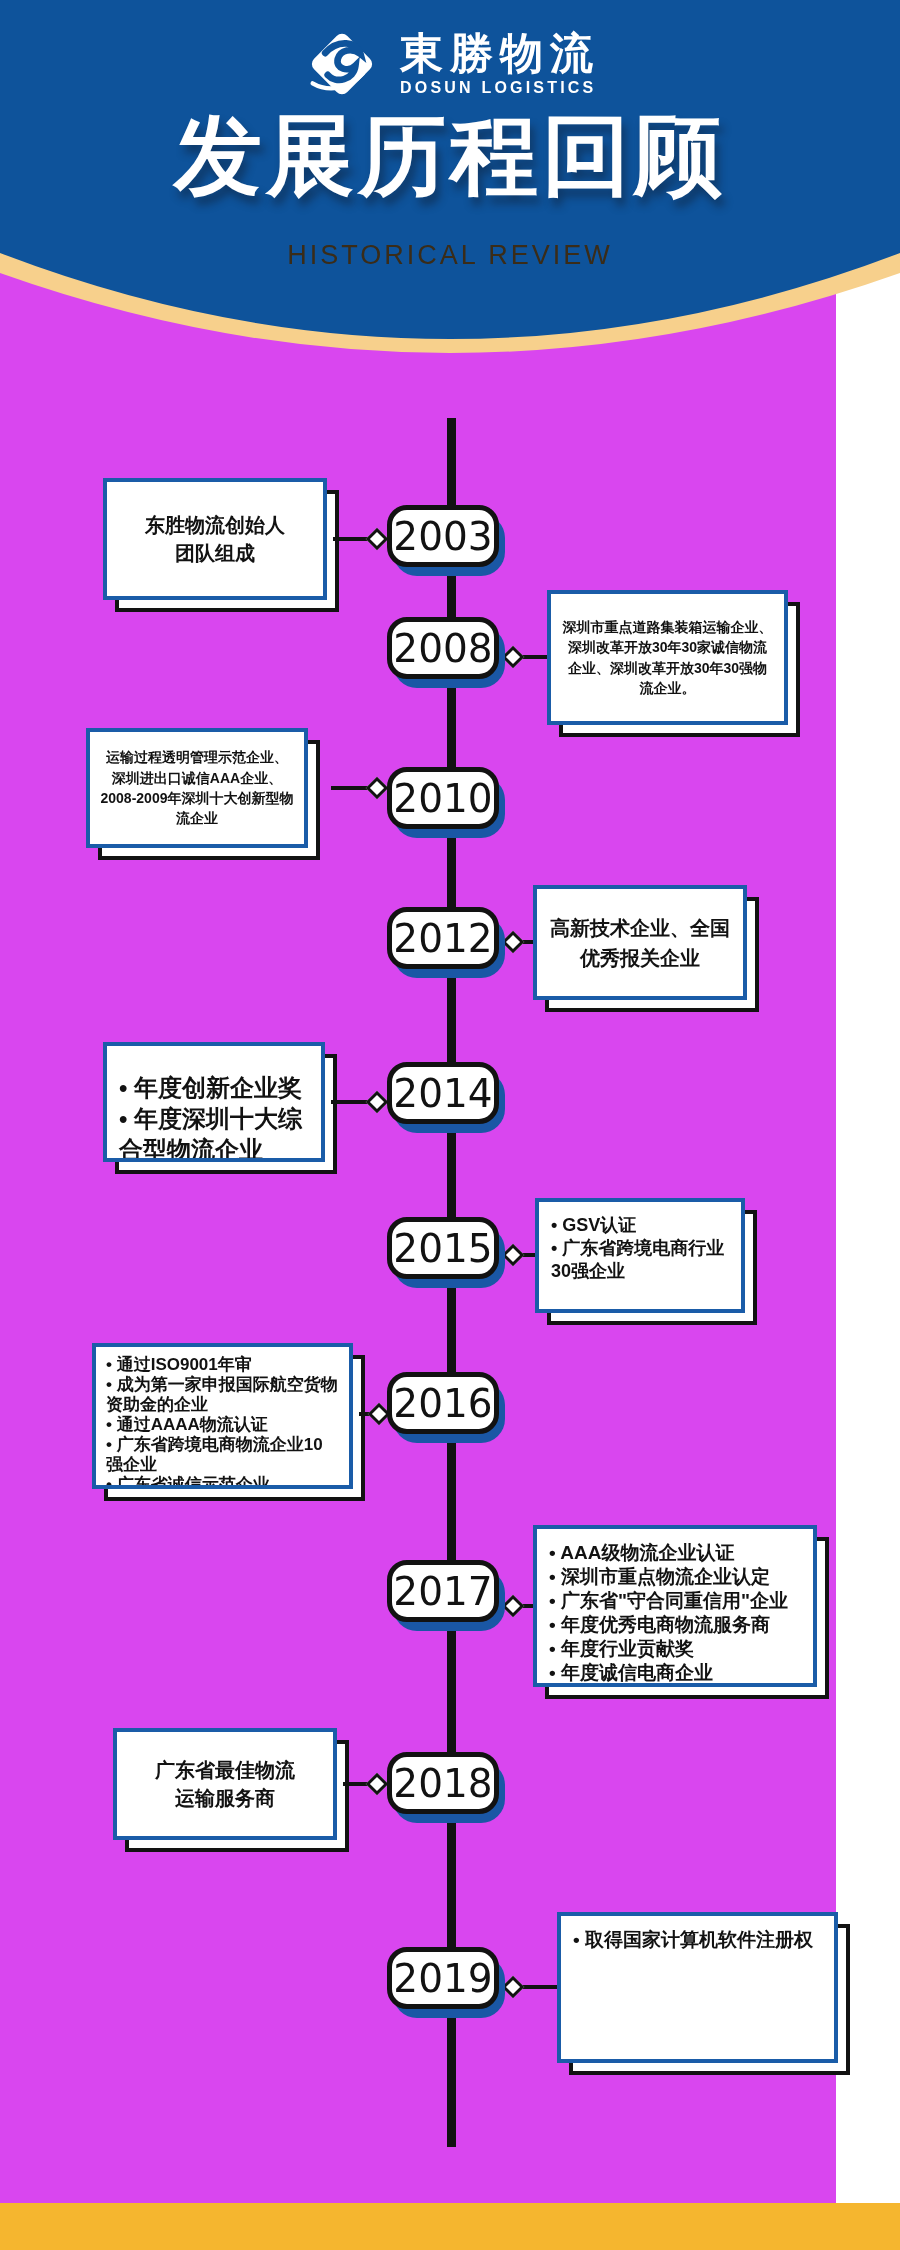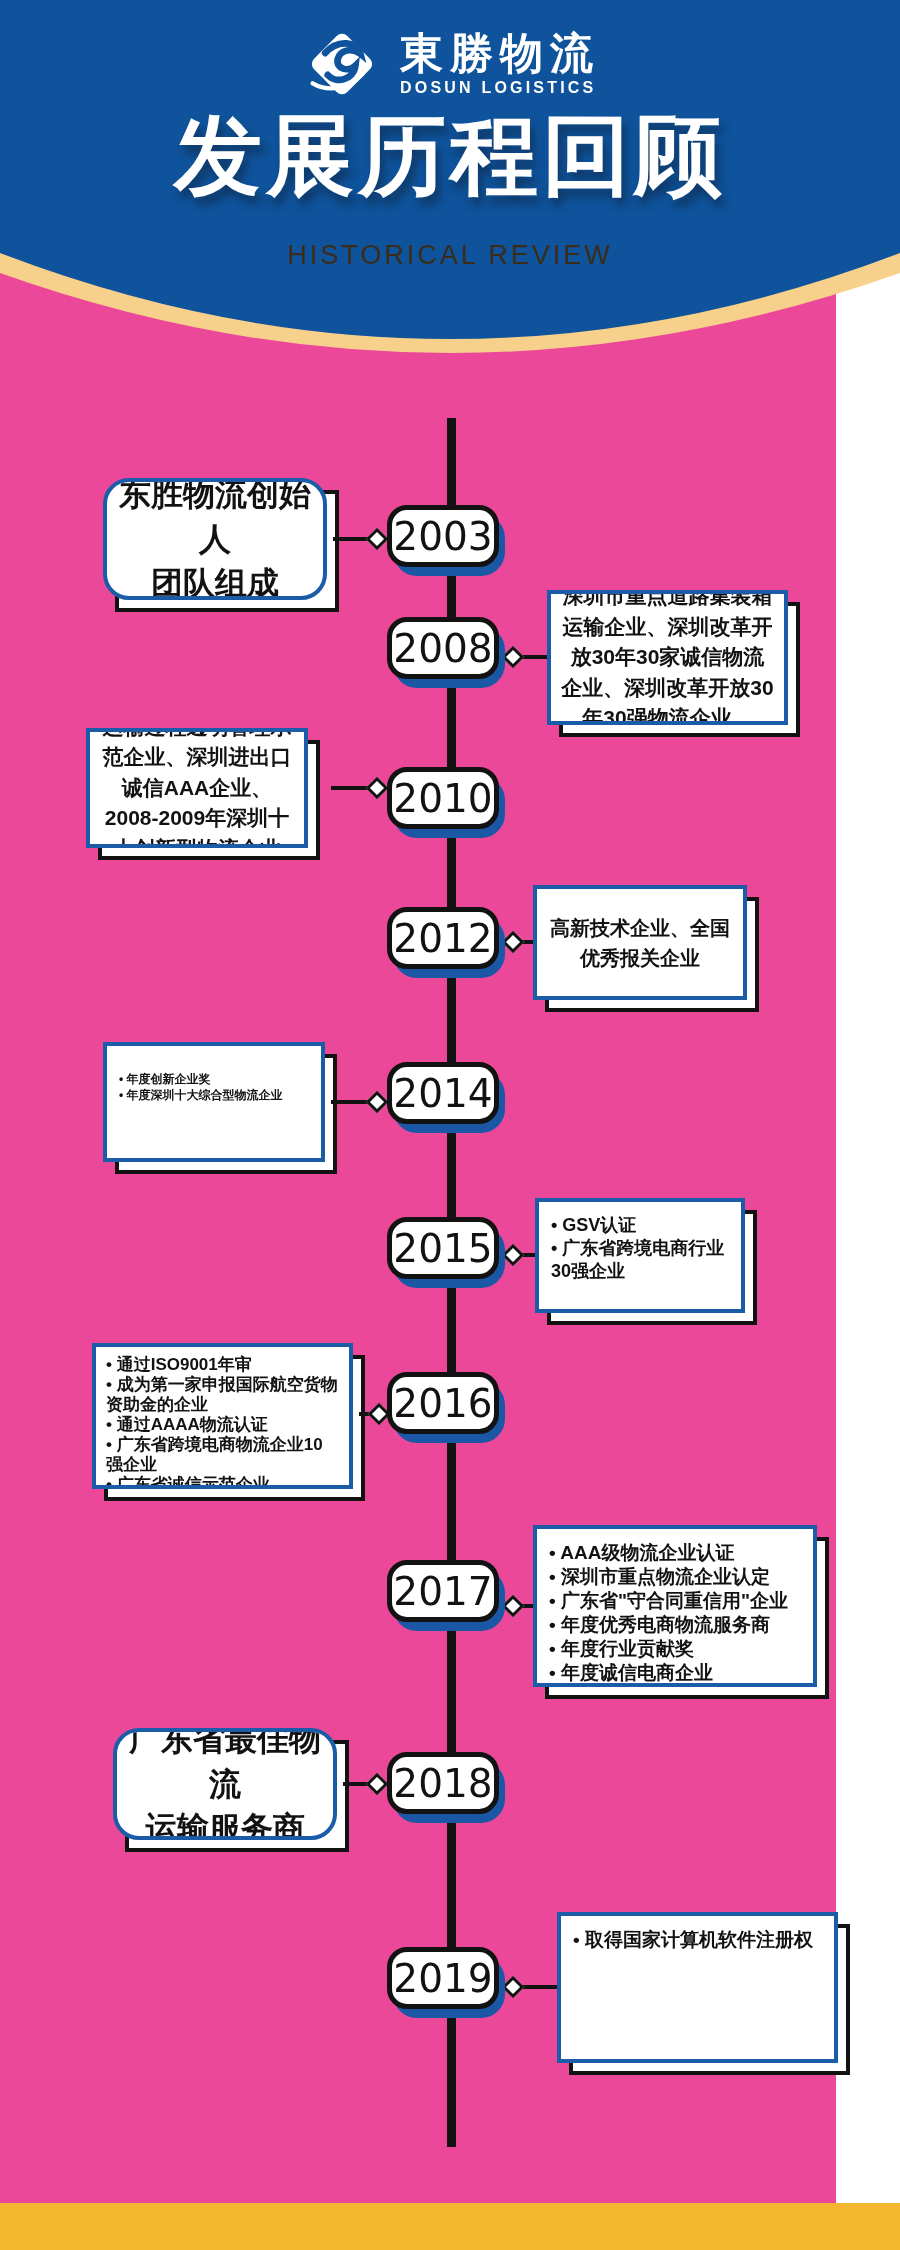--- a/index.html
+++ b/index.html
@@ -1,17 +1,17 @@
 <!DOCTYPE html>
 <html><head>
 <meta charset="utf-8">
 <style>
   html,body{margin:0;padding:0;}
   body{width:900px;height:2250px;background:#fff;font-family:"Liberation Sans","DejaVu Sans",sans-serif;overflow:hidden;}
-  #canvas{position:relative;width:836px;height:2250px;background:#ec4899;}
+  #canvas{position:relative;width:836px;height:2250px;background:#d946ef;}
 
   
   .header{position:absolute;left:0;top:0;width:900px;height:365px;}
   .header svg.curves{position:absolute;left:0;top:0;z-index:0;}
   .logo-row{position:absolute;left:0;top:22px;width:900px;display:flex;justify-content:center;align-items:center;gap:16px;z-index:2;}
   .logo-mark{width:84px;height:84px;flex:0 0 auto;}
   .logo-texts{display:flex;flex-direction:column;align-items:flex-start;}
   .logo-cn{color:#fff;font-size:43px;font-weight:700;letter-spacing:7px;line-height:1.05;}
   .logo-en{color:#fff;font-size:16px;font-weight:700;letter-spacing:3.2px;margin-top:3px;}
   .main-title{position:absolute;left:0;top:108px;width:900px;text-align:center;color:#ffffff;
@@ -34,36 +34,36 @@
 
   
   .textbox{position:absolute;}
   .tshadow{position:absolute;left:12px;top:12px;right:-12px;bottom:-12px;background:#fff;border:4px solid #121212;box-sizing:border-box;}
   .tinner{position:relative;width:100%;height:100%;box-sizing:border-box;background:#fff;border:4px solid #1a5ca8;
     color:#121212;overflow:hidden;}
   .tinner.center{display:flex;align-items:center;justify-content:center;text-align:center;
     font-weight:700;white-space:pre-line;padding:6px 10px;}
   .tinner.bullets{display:block;text-align:left;font-weight:700;padding:12px 12px;}
   .bullet-item{display:block;}
-  .fs24{font-size:32px;line-height:1.4;border-radius:26px;}
-  .fs19{font-size:21px;line-height:1.45;}
+  .fs24{font-size:20px;line-height:1.4;}
+  .fs19{font-size:14px;line-height:1.45;}
   .fs20{font-size:20px;line-height:1.5;}
 
   .tb0{left:103px;top:478px;width:224px;height:122px}
   .tb1{left:547px;top:590px;width:241px;height:135px}
   .tb2{left:86px;top:728px;width:222px;height:120px}
   .tb3{left:533px;top:885px;width:214px;height:115px}
   .tb4{left:103px;top:1042px;width:222px;height:120px}
   .tb5{left:535px;top:1198px;width:210px;height:115px}
   .tb6{left:92px;top:1343px;width:261px;height:146px}
   .tb7{left:533px;top:1525px;width:284px;height:162px}
   .tb8{left:113px;top:1728px;width:224px;height:112px}
   .tb9{left:557px;top:1912px;width:281px;height:151px}
 
-  .tb4 .tinner{font-size:12px;line-height:1.3;padding-top:26px;}
+  .tb4 .tinner{font-size:24px;line-height:1.3;padding-top:26px;}
   .tb5 .tinner{font-size:18px;line-height:1.28;}
   .tb6 .tinner{font-size:17px;line-height:1.18;padding:8px 10px;}
   .tb7 .tinner{font-size:19px;line-height:1.26;}
   .tb9 .tinner{font-size:19px;line-height:1.26;}
 
   
   .connector{position:absolute;height:16px;display:flex;align-items:center;}
   .connector .hline{flex:1;height:4px;background:#121212;}
   .cdiamond{width:10px;height:10px;border:3px solid #121212;background:#fff;transform:rotate(45deg);flex:0 0 auto;}
   .cn0{left:333px;top:531px;width:52px}

